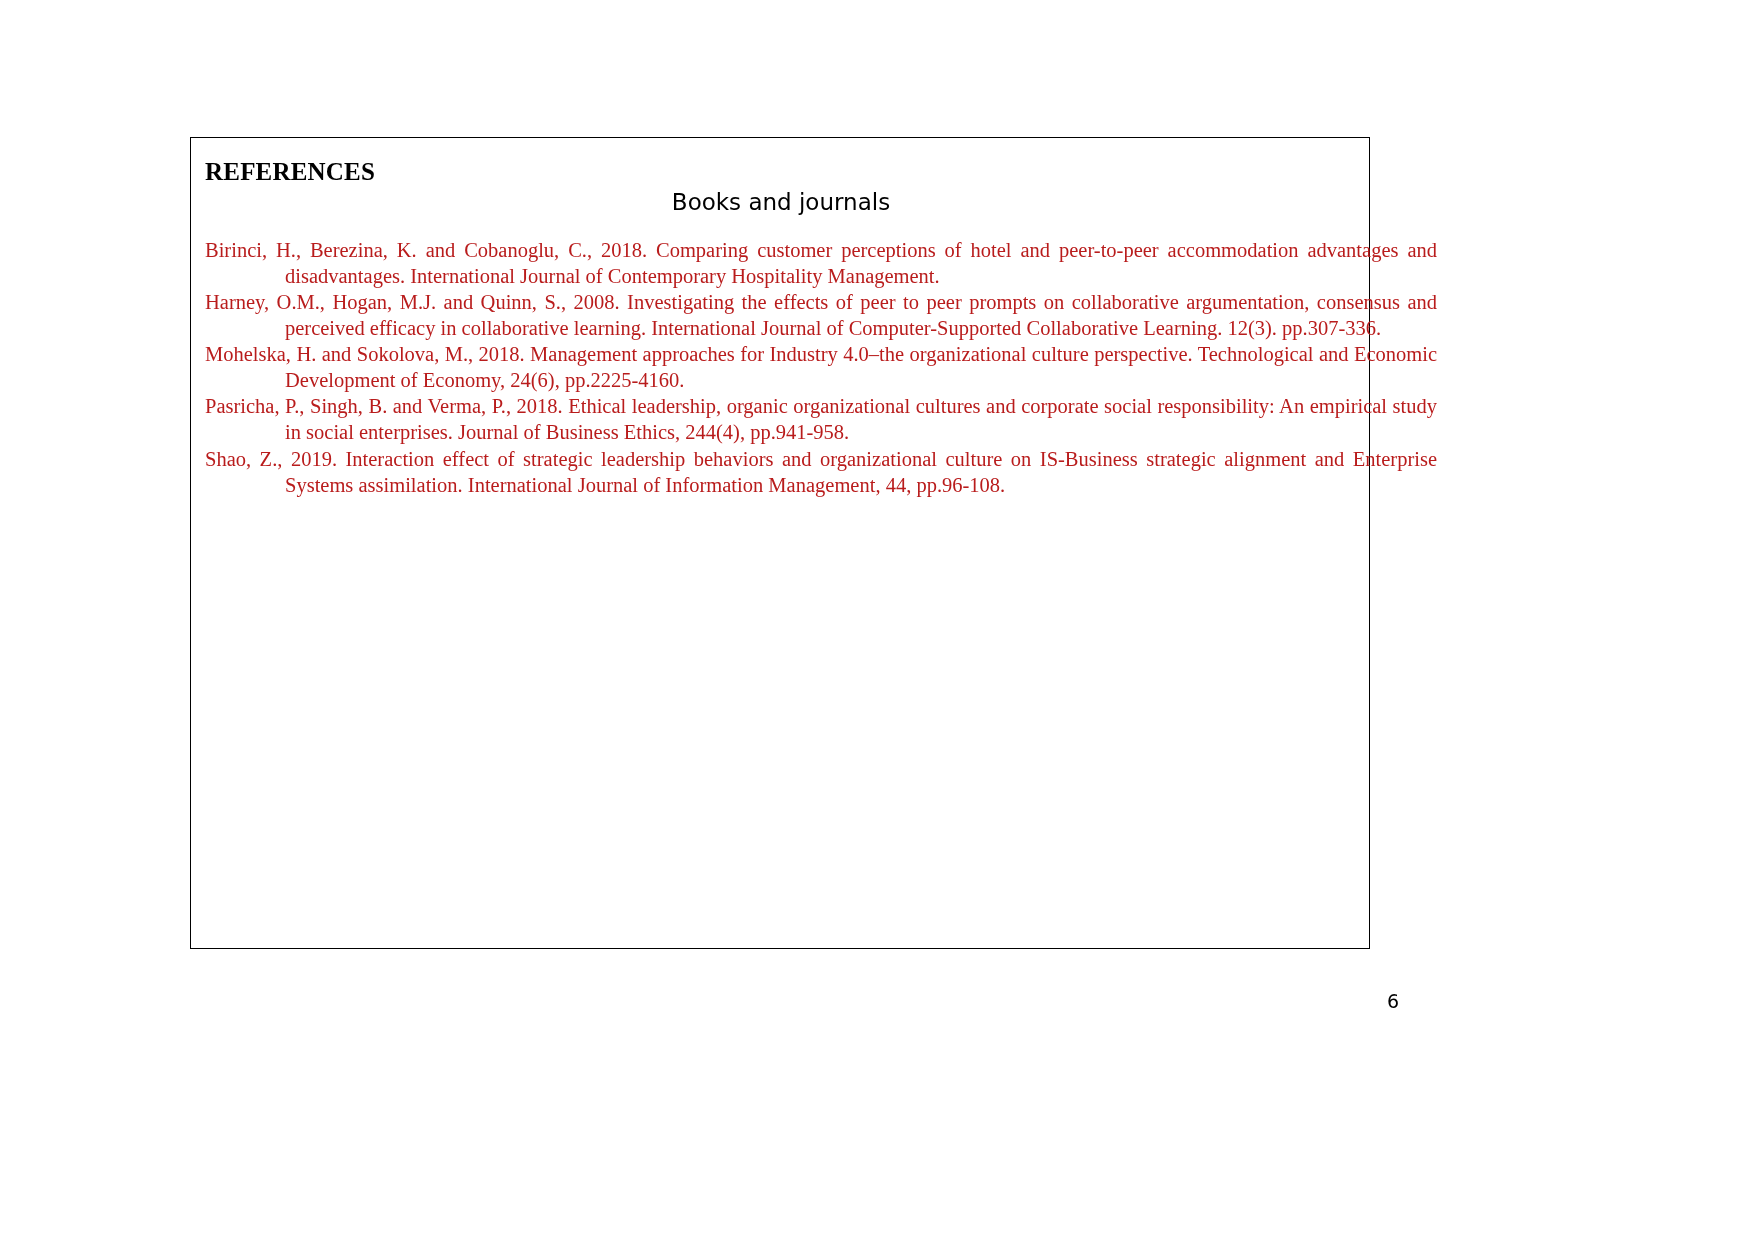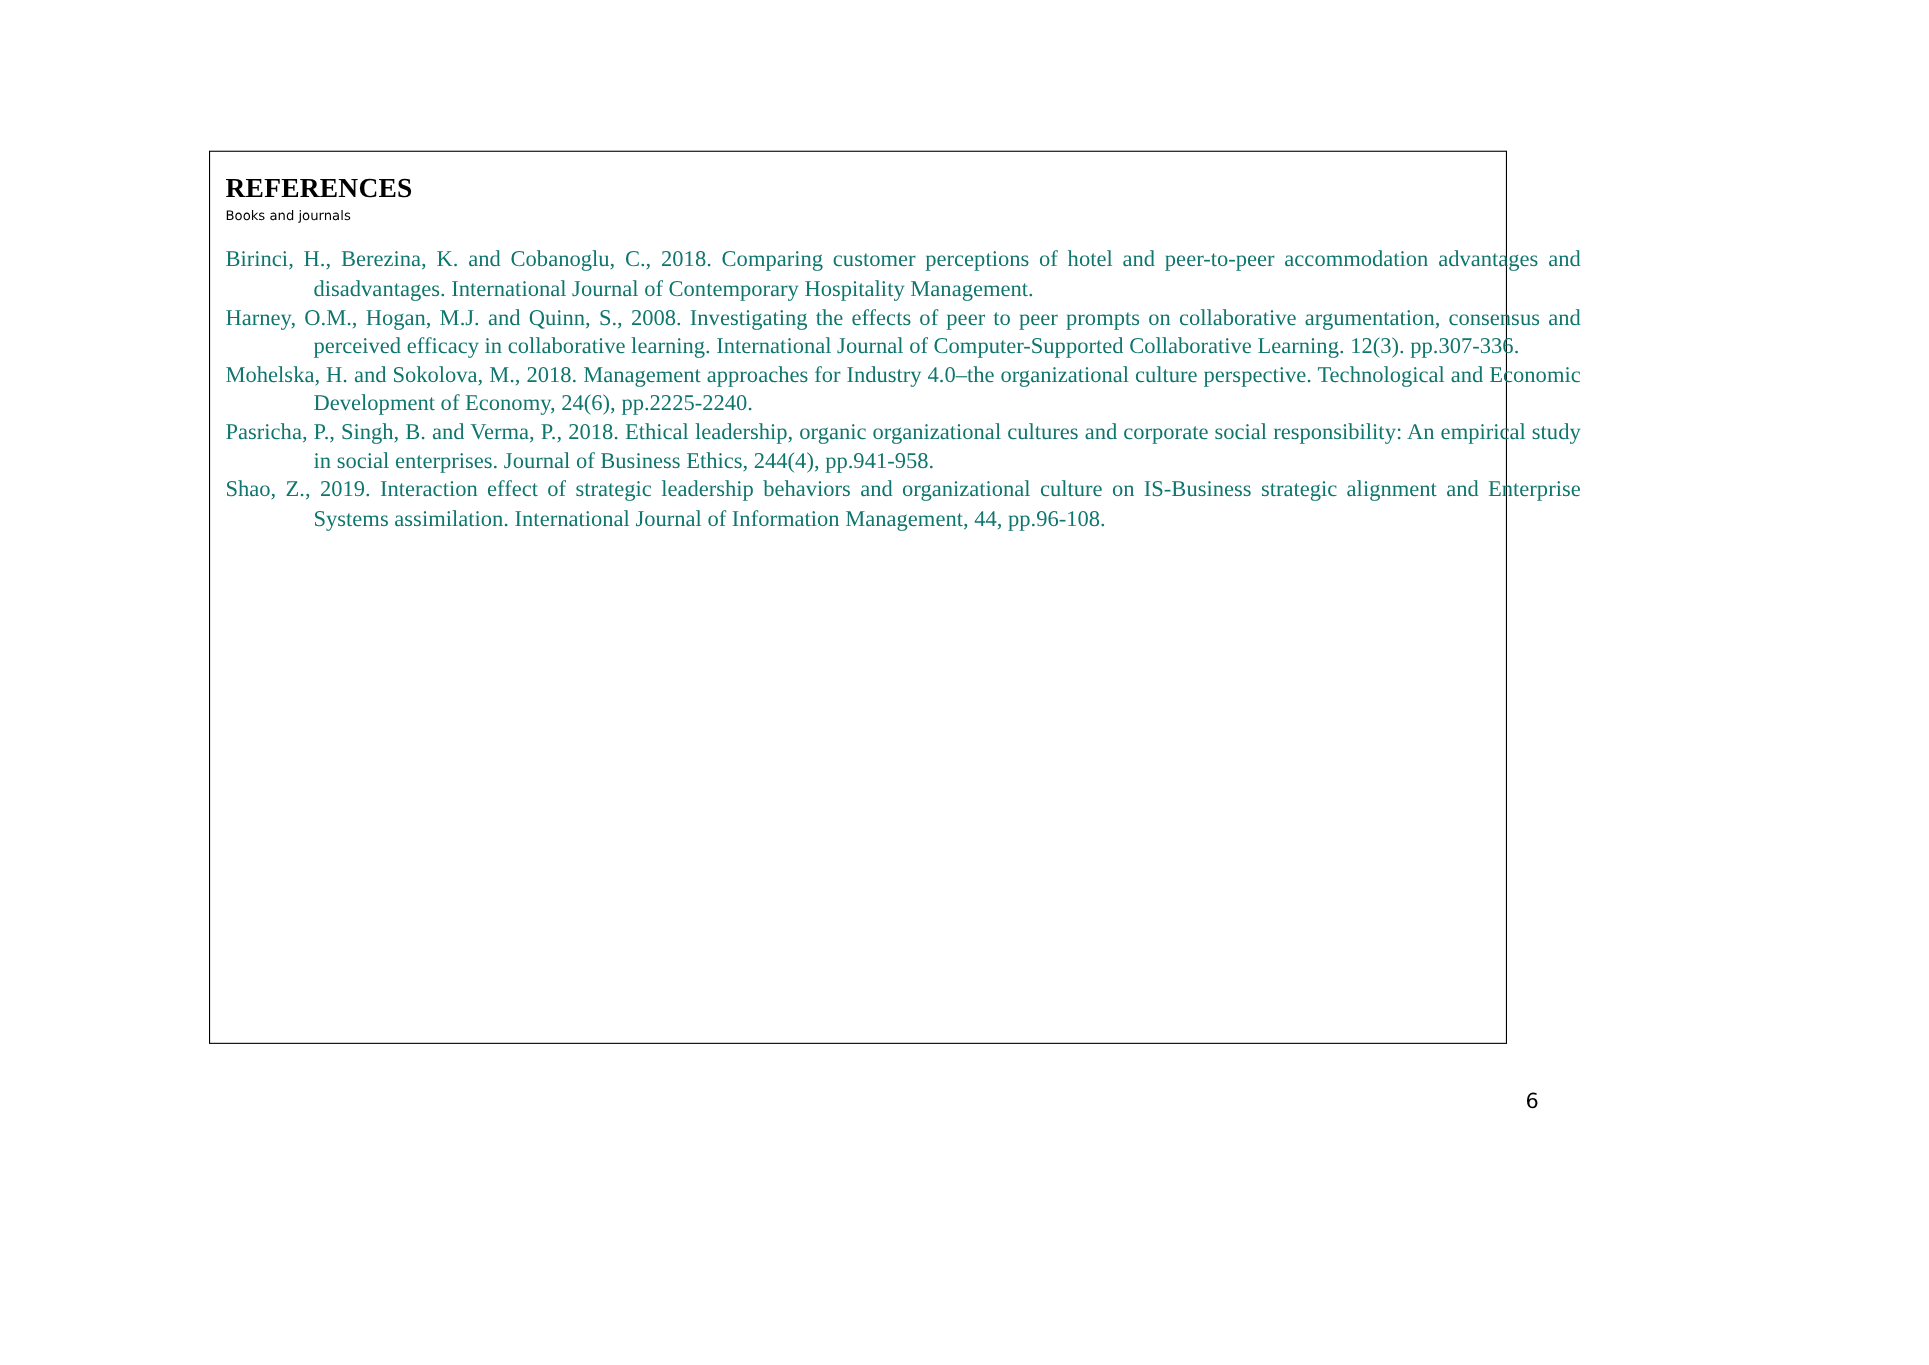--- a/index.html
+++ b/index.html
@@ -48,35 +48,36 @@
     line-height: 1.12;
     color: #000000;
     letter-spacing: 0.2px;
     margin: 0;
     padding: 0;
   }
 
   .subheading {
     font-family: "DejaVu Sans", "Liberation Sans", sans-serif;
     font-weight: normal;
-    font-size: 12px;
+    font-size: 23px;
     line-height: 1.2;
     color: #000000;
     margin: 3px 0 0 0;
     padding: 0;
+    text-align: center;
   }
 
   .ref-list {
     margin: 20px 0 0 0;
     padding: 0;
     list-style: none;
   }
 
   .ref-entry {
-    color: #0f766e;
+    color: #b91c1c;
     font-family: "Liberation Serif", "DejaVu Serif", serif;
     font-size: 20.5px;
     line-height: 1.275;
     text-align: justify;
     text-justify: inter-word;
     padding-left: 80px;
     text-indent: -80px;
     margin: 0 0 0 0;
     width: 1152px;
   }
@@ -104,21 +105,21 @@
   <div class="content-frame">
 
     <div class="heading-block">
       <div class="references-title">REFERENCES</div>
       <div class="subheading">Books and journals</div>
     </div>
 
     <div class="ref-list">
       <p class="ref-entry justify-all">Birinci, H., Berezina, K. and Cobanoglu, C., 2018. Comparing customer perceptions of hotel and peer-to-peer accommodation advantages and disadvantages. International Journal of Contemporary Hospitality Management.</p>
       <p class="ref-entry justify-all">Harney, O.M., Hogan, M.J. and Quinn, S., 2008. Investigating the effects of peer to peer prompts on collaborative argumentation, consensus and perceived efficacy in collaborative learning. International Journal of Computer-Supported Collaborative Learning. 12(3). pp.307-336.</p>
-      <p class="ref-entry justify-all">Mohelska, H. and Sokolova, M., 2018. Management approaches for Industry 4.0–the organizational culture perspective. Technological and Economic Development of Economy, 24(6), pp.2225-2240.</p>
+      <p class="ref-entry justify-all">Mohelska, H. and Sokolova, M., 2018. Management approaches for Industry 4.0–the organizational culture perspective. Technological and Economic Development of Economy, 24(6), pp.2225-4160.</p>
       <p class="ref-entry justify-all">Pasricha, P., Singh, B. and Verma, P., 2018. Ethical leadership, organic organizational cultures and corporate social responsibility: An empirical study in social enterprises. Journal of Business Ethics, 244(4), pp.941-958.</p>
       <p class="ref-entry justify-all">Shao, Z., 2019. Interaction effect of strategic leadership behaviors and organizational culture on IS-Business strategic alignment and Enterprise Systems assimilation. International Journal of Information Management, 44, pp.96-108.</p>
     </div>
 
   </div>
 
   <div class="page-number">6</div>
 
 </div>
 

